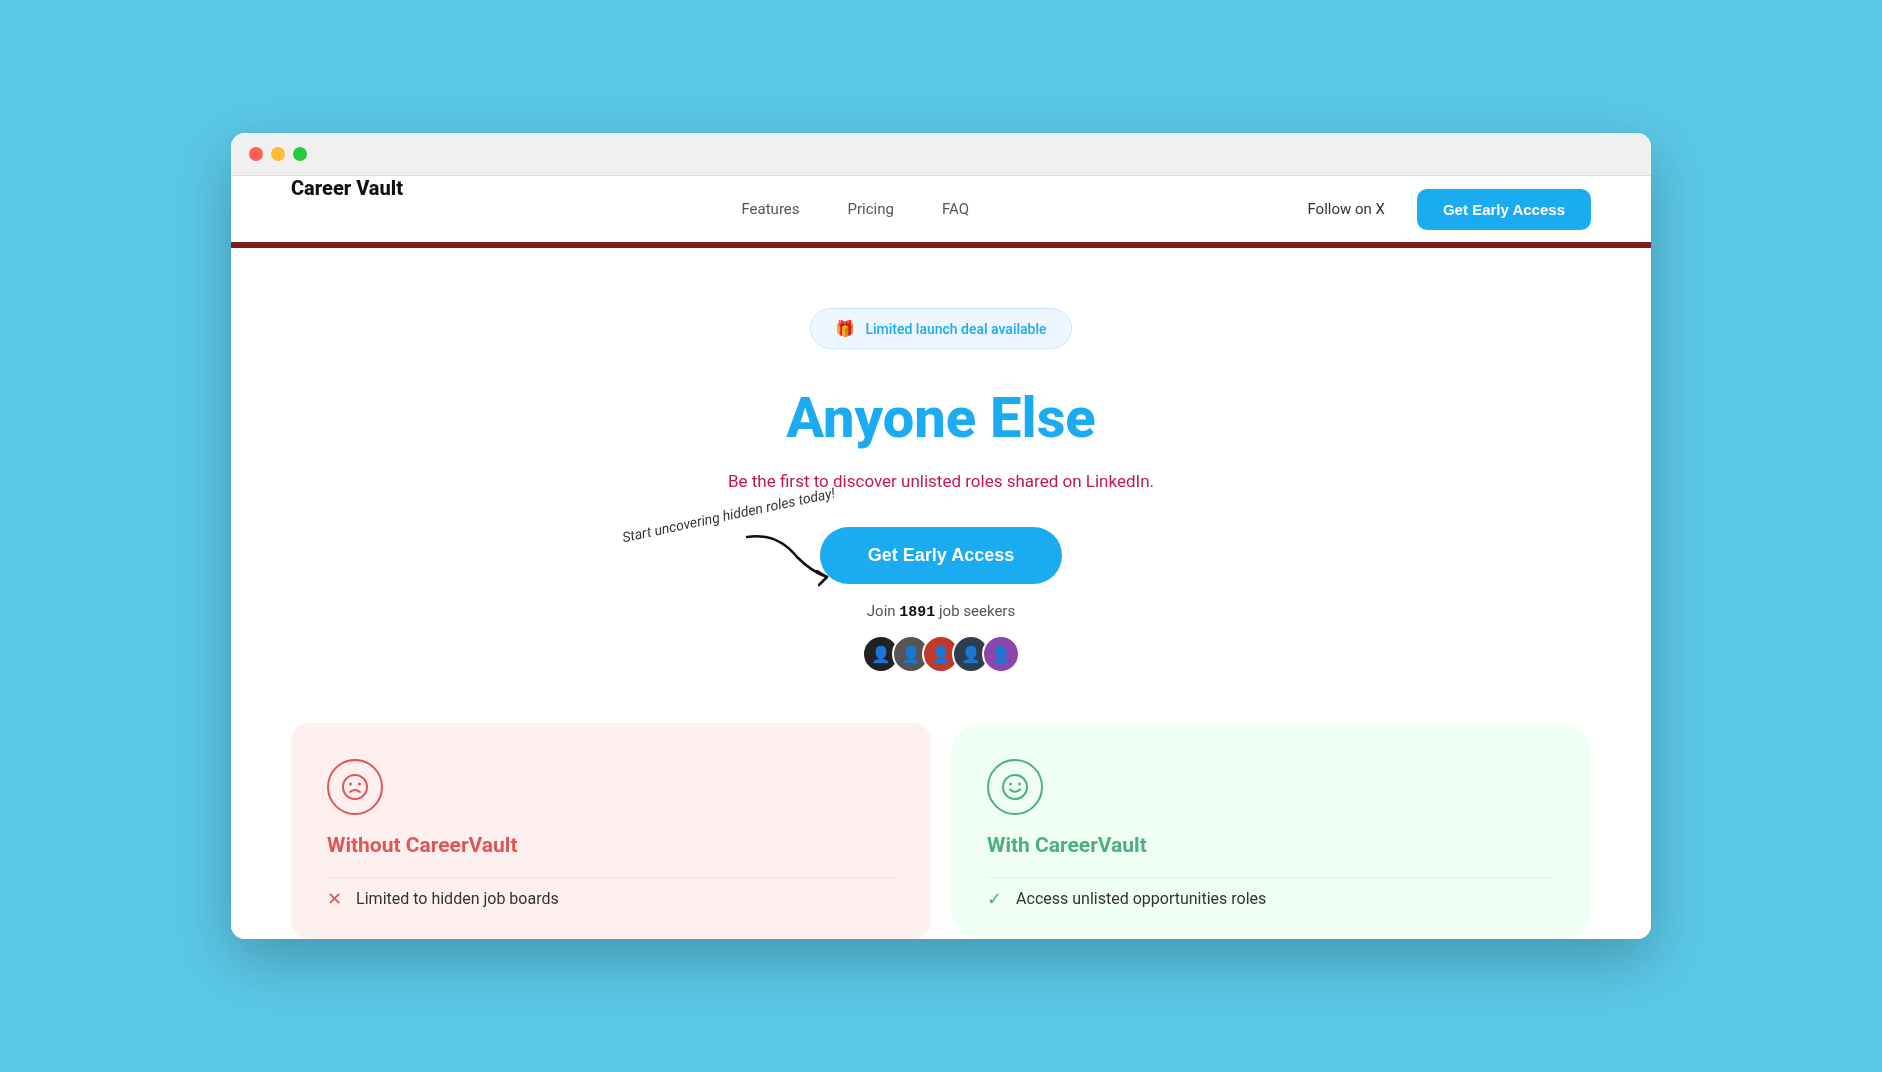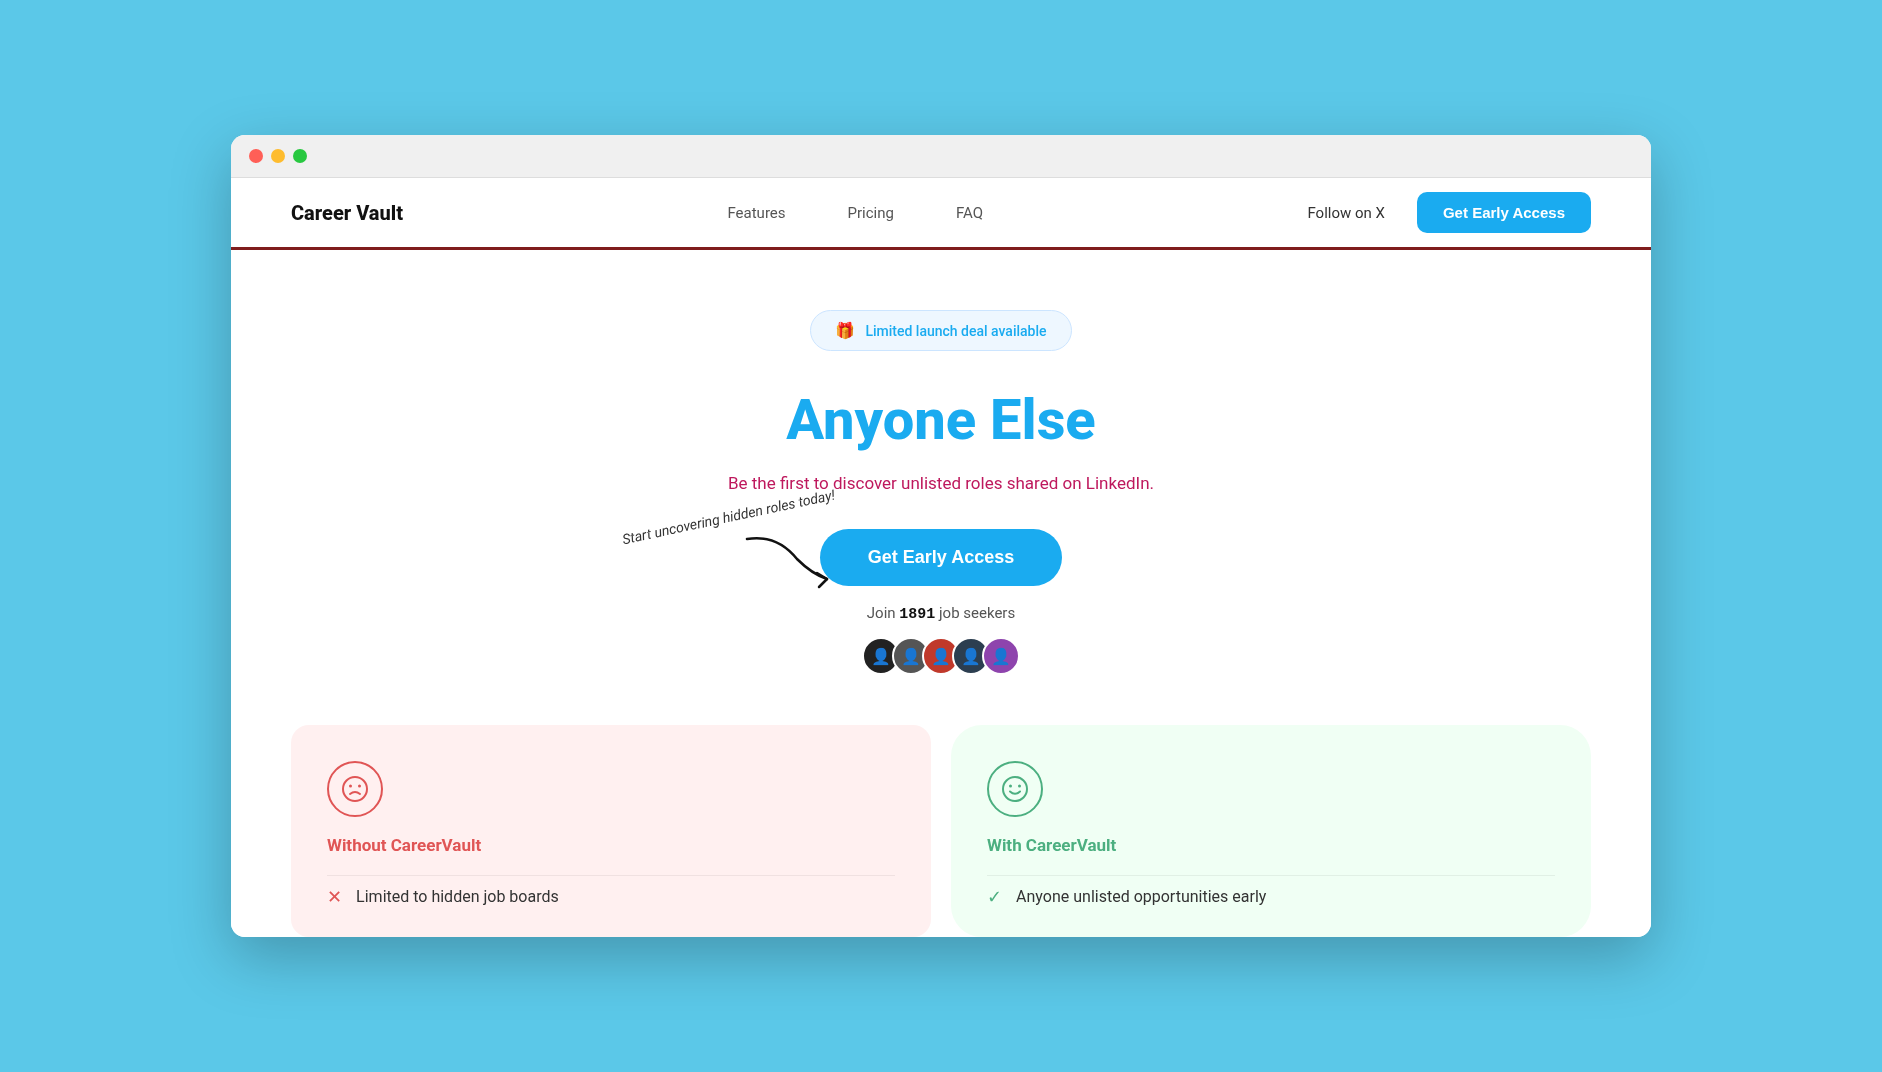--- a/index.html
+++ b/index.html
@@ -41,37 +41,36 @@
     .traffic-light.yellow { background: #febc2e; }
     .traffic-light.green { background: #28c840; }
 
     .browser-content {
       background: white;
     }
 
     
     .navbar {
       display: flex;
-      align-items: center;
       justify-content: space-between;
       padding: 0 60px;
       height: 72px;
-      border-bottom: 3px solid #7f1d1d;
+      border-bottom: 6px solid #7f1d1d;
     }
 
     .nav-logo {
       font-weight: 800;
       font-size: 20px;
       color: #111;
     }
 
     .nav-links {
       display: flex;
       align-items: center;
-      gap: 62px;
+      gap: 48px;
     }
 
     .nav-link {
       color: #555;
       text-decoration: none;
       font-size: 15px;
     }
 
     .nav-right {
       display: flex;
@@ -255,21 +254,21 @@
       border-color: #e05555;
       color: #e05555;
     }
 
     .card-icon-good {
       border-color: #4caf80;
       color: #4caf80;
     }
 
     .card-title {
-      font-size: 17px;
+      font-size: 21px;
       font-weight: 700;
       margin-bottom: 20px;
     }
 
     .card-title-bad { color: #e05555; }
     .card-title-good { color: #4caf80; }
 
     .card-item {
       display: flex;
       align-items: center;
@@ -370,18 +369,18 @@
           <svg width="28" height="28" viewBox="0 0 28 28" fill="none">
             <circle cx="14" cy="14" r="12" stroke="#4caf80" stroke-width="2" fill="none"></circle>
             <circle cx="9.5" cy="11" r="1.5" fill="#4caf80"></circle>
             <circle cx="18.5" cy="11" r="1.5" fill="#4caf80"></circle>
             <path d="M9 16.5 Q14 21 19 16.5" stroke="#4caf80" stroke-width="2" fill="none" stroke-linecap="round"></path>
           </svg>
         </div>
         <div class="card-title card-title-good">With CareerVault</div>
         <div class="card-item">
           <span class="item-icon-good">✓</span>
-          <span>Anyone unlisted opportunities early</span>
+          <span>Access unlisted opportunities roles</span>
         </div>
       </div>
     </div>
   </div>
 </div>
 
 </body></html>

